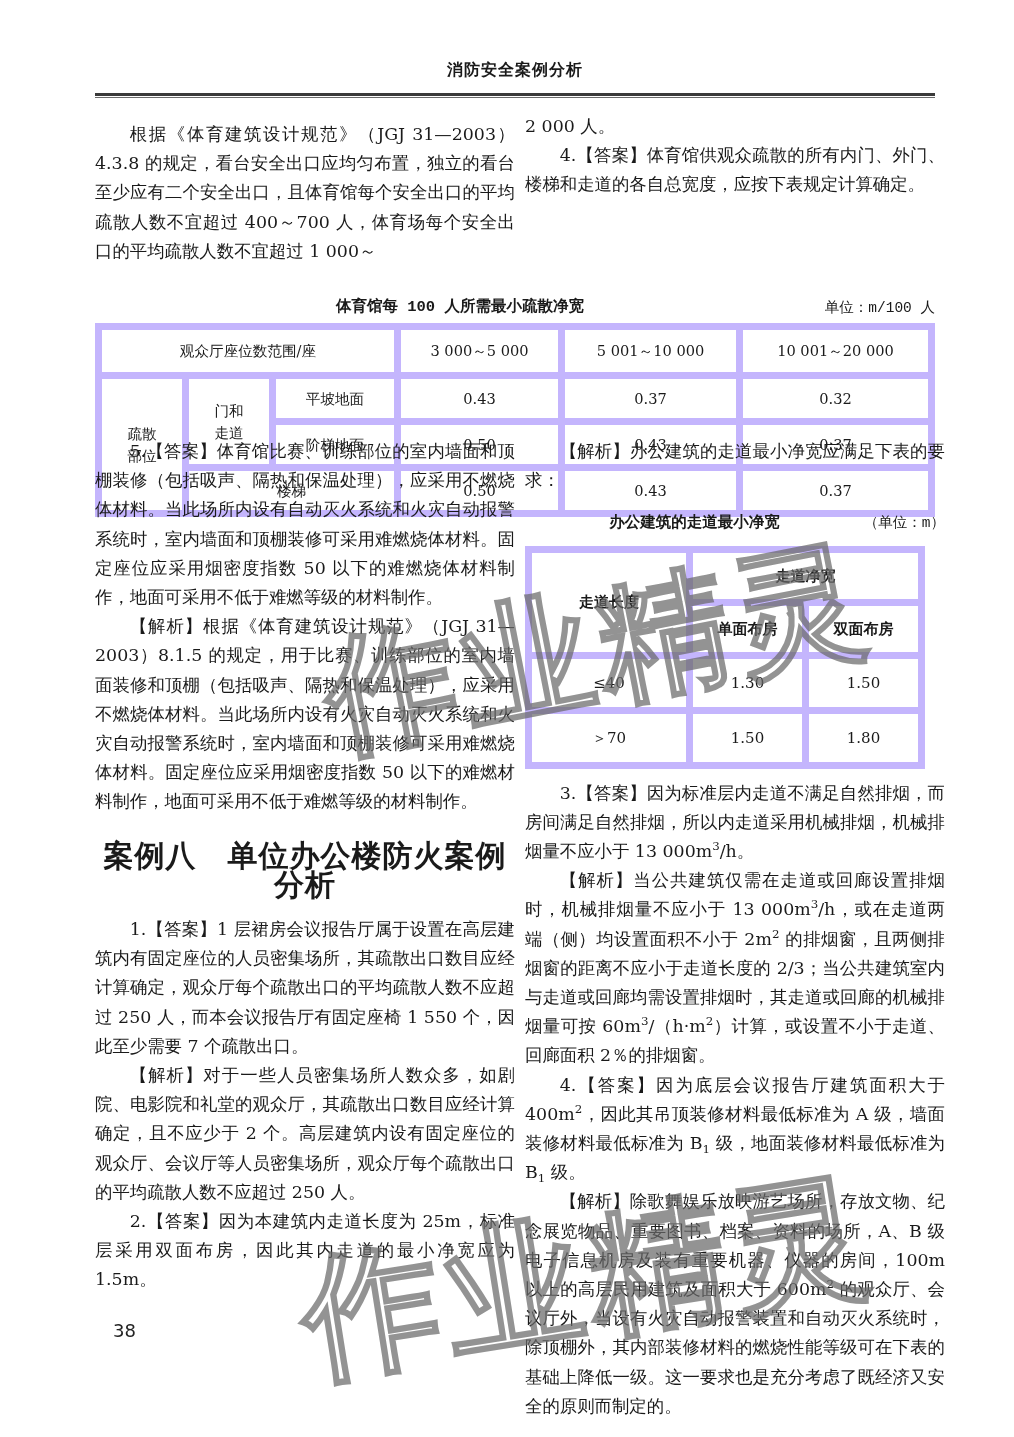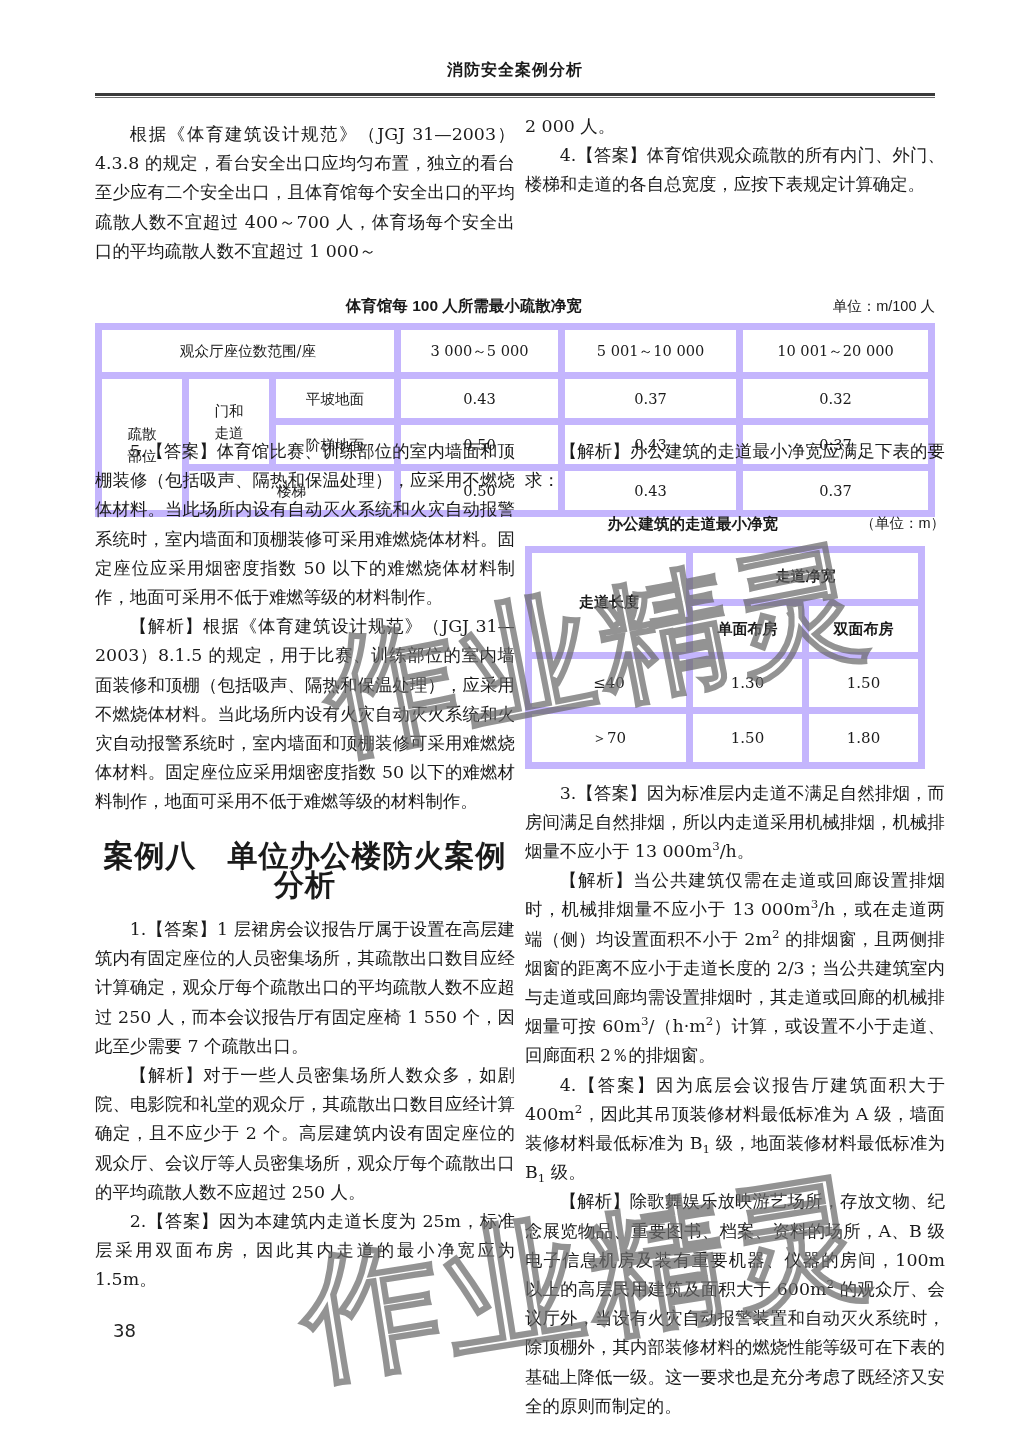--- a/index.html
+++ b/index.html
@@ -63,23 +63,23 @@
     font-weight:700;
     text-align:center;
     letter-spacing:1px;
     font-family:"DejaVu Sans","Liberation Sans",sans-serif;
   }
 
   
   .tbl-cap{
     font-size:15.5px;
     font-weight:700;
-    font-family:Liberation Sans, sans-serif;
+    font-family:Liberation Mono, monospace;
     display:flex;
-    align-items:center;
+    align-items:flex-end;
   }
   .tbl-cap .cap-main{flex:1;text-align:center;}
   .tbl-cap .cap-unit{font-weight:400;font-size:14.5px;white-space:nowrap;}
 
   table.doc{
     border-collapse:collapse;
     width:100%;
     font-size:14.6px;
     font-family:"DejaVu Serif","Liberation Serif",serif;
   }

